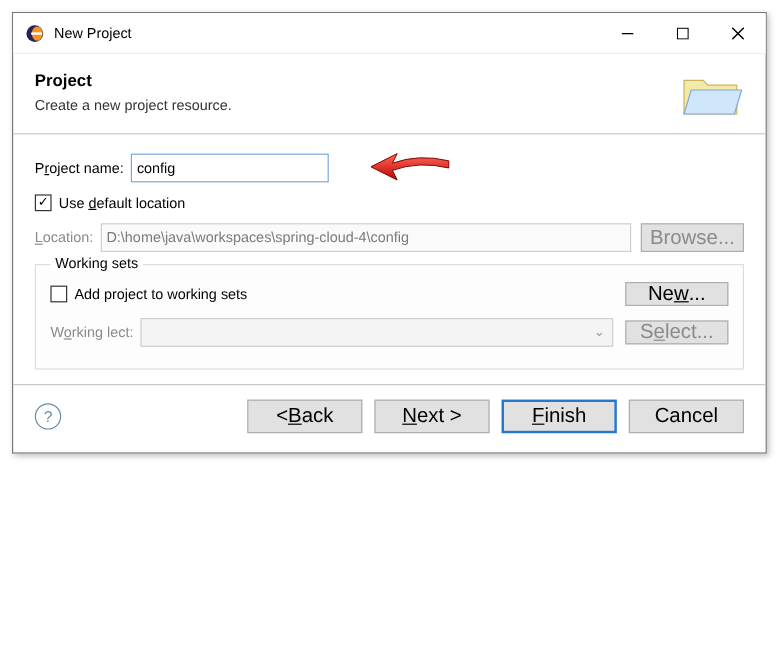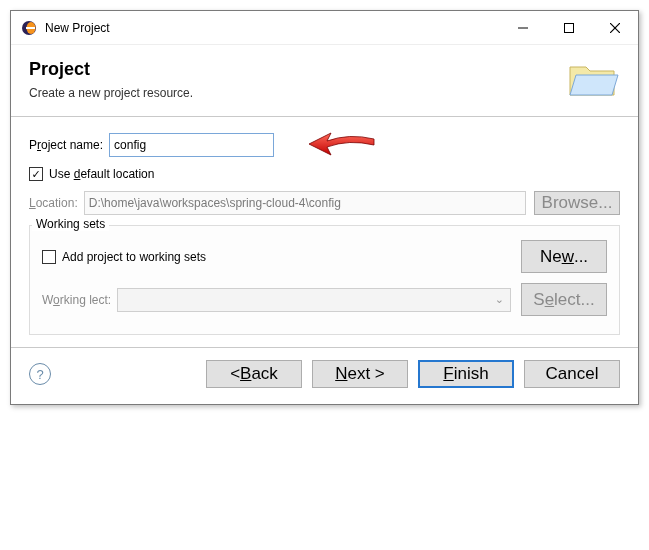--- a/index.html
+++ b/index.html
@@ -37,21 +37,21 @@
     display: flex; align-items: center; justify-content: center;
     font-family: "Segoe UI Symbol", sans-serif;
     font-size: 11px;
     cursor: pointer;
   }
 
   .header {
     position: relative;
     padding: 14px 18px 16px 18px;
   }
-  .header h1 { margin: 0 0 6px 0; font-size: 18px; font-weight: bold; }
+  .header h1 { margin: 0 0 6px 0; font-size: 14px; font-weight: bold; }
   .header p { margin: 0; font-size: 12px; color: #333; }
   .header-icon {
     position: absolute;
     right: 18px; top: 12px;
     width: 52px; height: 44px;
   }
 
   .divider { border: 0; border-top: 1px solid #c9c9c9; margin: 0; }
 
   .content {
@@ -91,33 +91,33 @@
   .browse-btn, .side-btn, .footer-btn {
     background: #e1e1e1;
     border: 1px solid #adadad;
     font-size: 17px;
     font-family: inherit;
     cursor: pointer;
     color: #000;
     display: inline-flex; justify-content: center; align-items: center;
   }
   .browse-btn { width: 86px; height: 24px; margin-left: 8px; color: #8a8a8a; }
-  .side-btn { width: 86px; height: 33px; margin-left: 10px; }
+  .side-btn { width: 86px; height: 20px; margin-left: 10px; }
   .side-btn.disabled { color: #8a8a8a; }
 
   .groupbox {
     border: 1px solid #ddd;
     margin-top: 8px;
     padding: 14px 12px 18px 12px;
     position: relative;
     background: #fdfdfd;
   }
   .groupbox-title {
     position: absolute;
-    top: -9px; left: 2px;
+    top: -9px; left: 12px;
     background: #fff;
     padding: 0 4px;
     font-size: 12px;
   }
 
   .ws-row { display: flex; align-items: center; margin-top: 10px; }
   .ws-select {
     flex: 1;
     height: 24px;
     border: 1px solid #cfcfcf;

